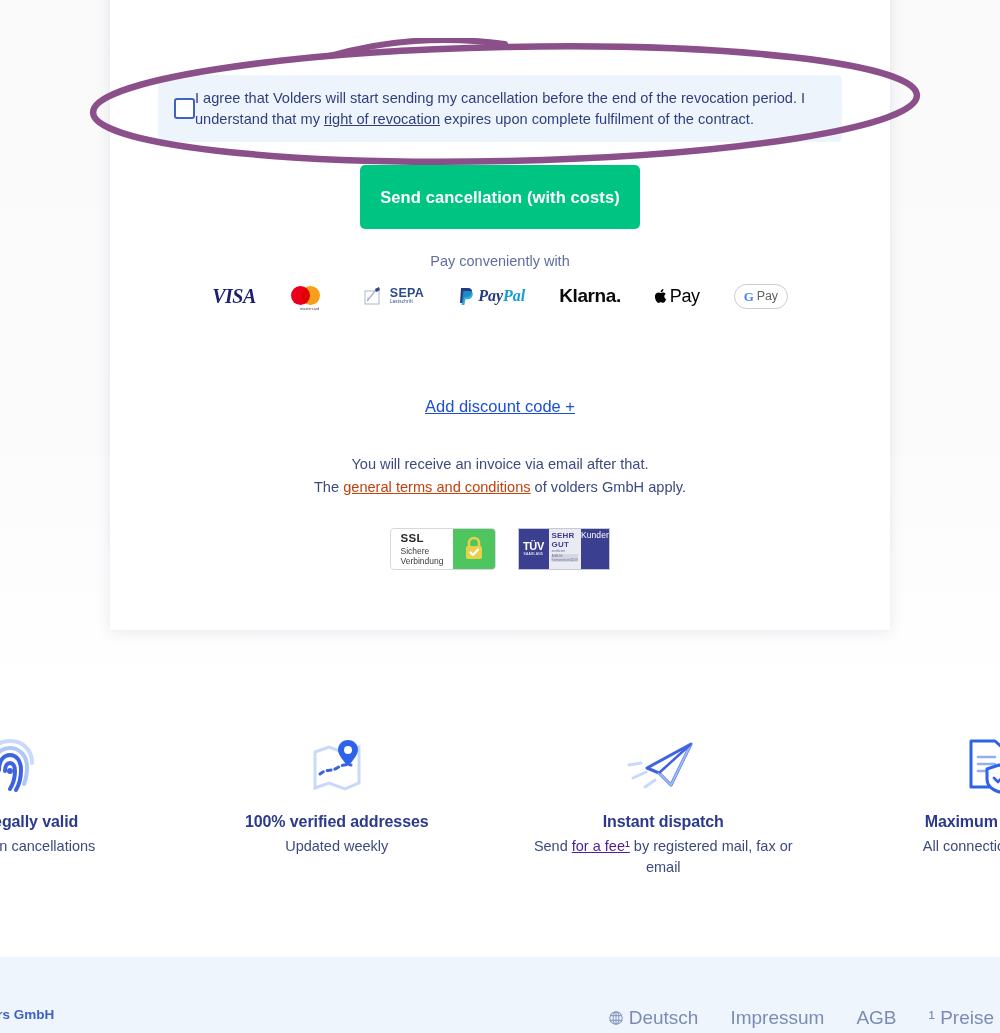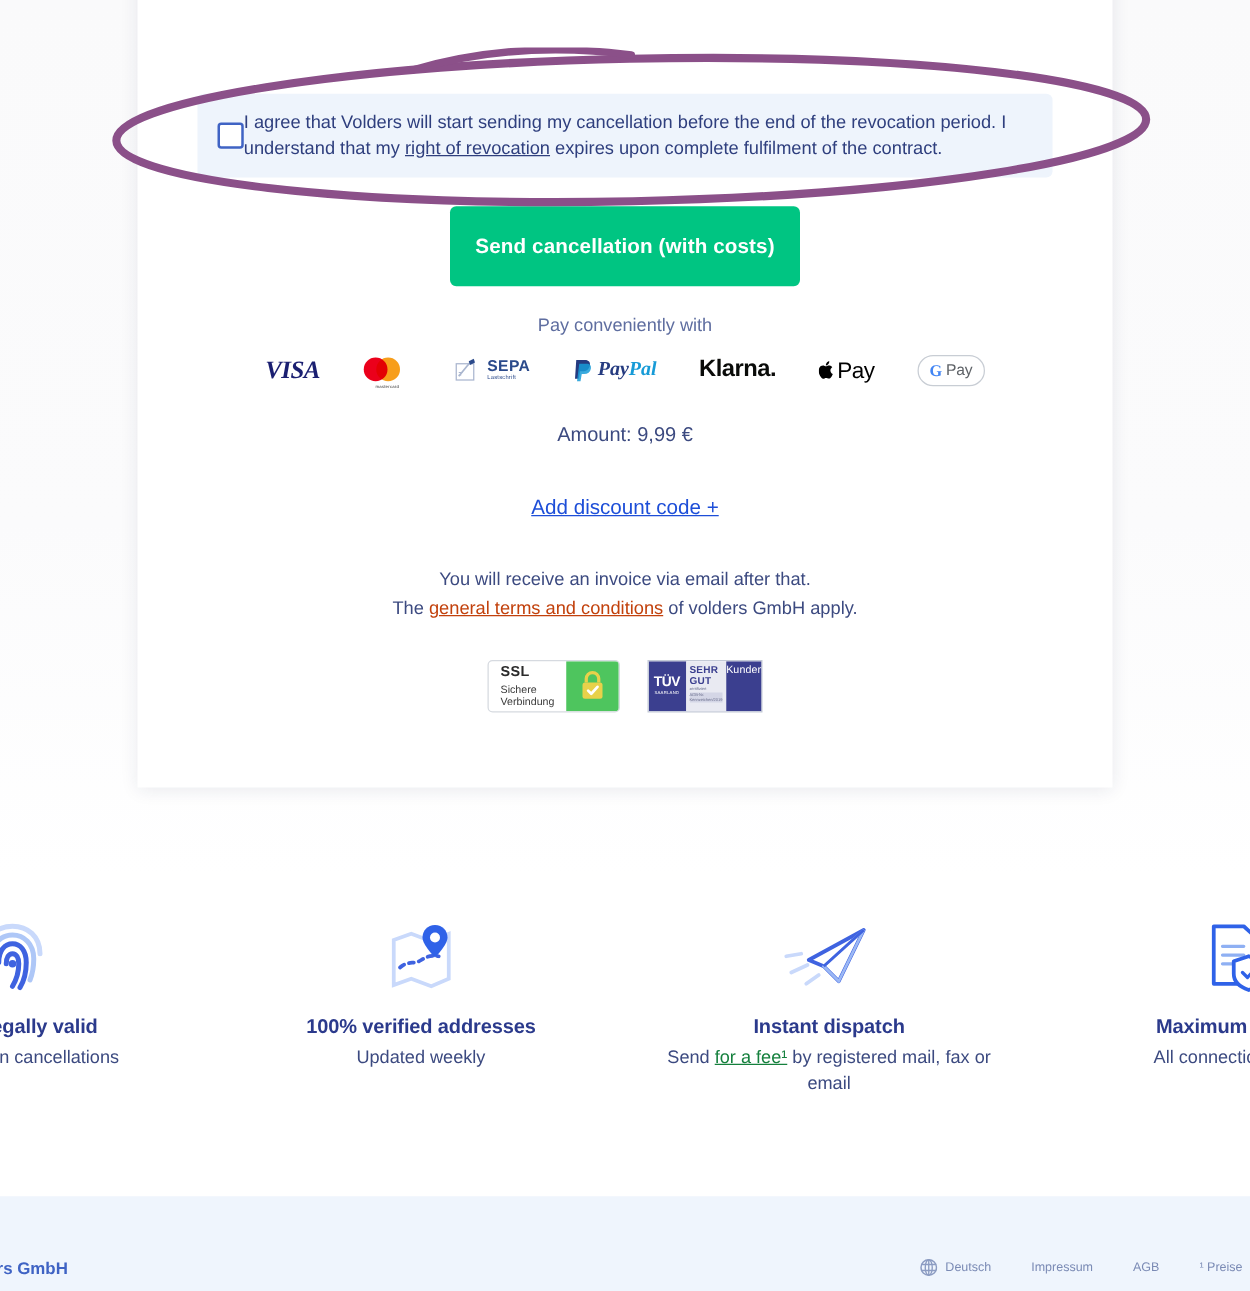--- a/index.html
+++ b/index.html
@@ -283,21 +283,21 @@
     display: flex;
   }
   .feature {
     width: 326.5px;
     text-align: center;
     padding: 0 16px;
   }
   .feature .ficon { height: 62px; display: flex; align-items: center; justify-content: center; margin-bottom: 16px; }
   .feature .ftitle { font-size: 16px; font-weight: bold; color: #2b3a8c; margin-bottom: 5px; letter-spacing: -0.1px;}
   .feature .fsub { font-size: 14.5px; color: #3c4a80; line-height: 1.42; }
-  .feature .fsub a { color: #15803d; text-decoration: underline; }
+  .feature .fsub a { color: #4c1d95; text-decoration: underline; }
 
   
   .footer {
     position: absolute;
     left: 0;
     top: 957px;
     width: 1000px;
     height: 76px;
     background: #eff5fd;
     display: flex;
@@ -315,21 +315,21 @@
   }
   .footer-links {
     position: absolute;
     right: 6px;
     top: 50px;
     display: flex;
     align-items: center;
     gap: 32px;
   }
   .footer-links a {
-    font-size: 10px;
+    font-size: 19px;
     color: #7b8bb5;
     text-decoration: none;
     cursor: pointer;
     white-space: nowrap;
   }
   .footer-links .with-icon { display: flex; align-items: center; gap: 6px; }
 </style>
 </head>
 <body>
 
@@ -396,21 +396,20 @@
       </svg>
       <span class="word">Pay</span>
     </div>
 
     <div class="pm pm-gpay">
       <span class="g">G</span>
       <span class="pay">Pay</span>
     </div>
   </div>
 
-  <div class="amount">Amount: 9,99 €</div>
 
   <div class="discount">
     <a href="#">Add discount code +</a>
   </div>
 
   <div class="legal">
     <div>You will receive an invoice via email after that.</div>
     <div><span>The </span><a href="#">general terms and conditions</a><span> of volders GmbH apply.</span></div>
   </div>
 

